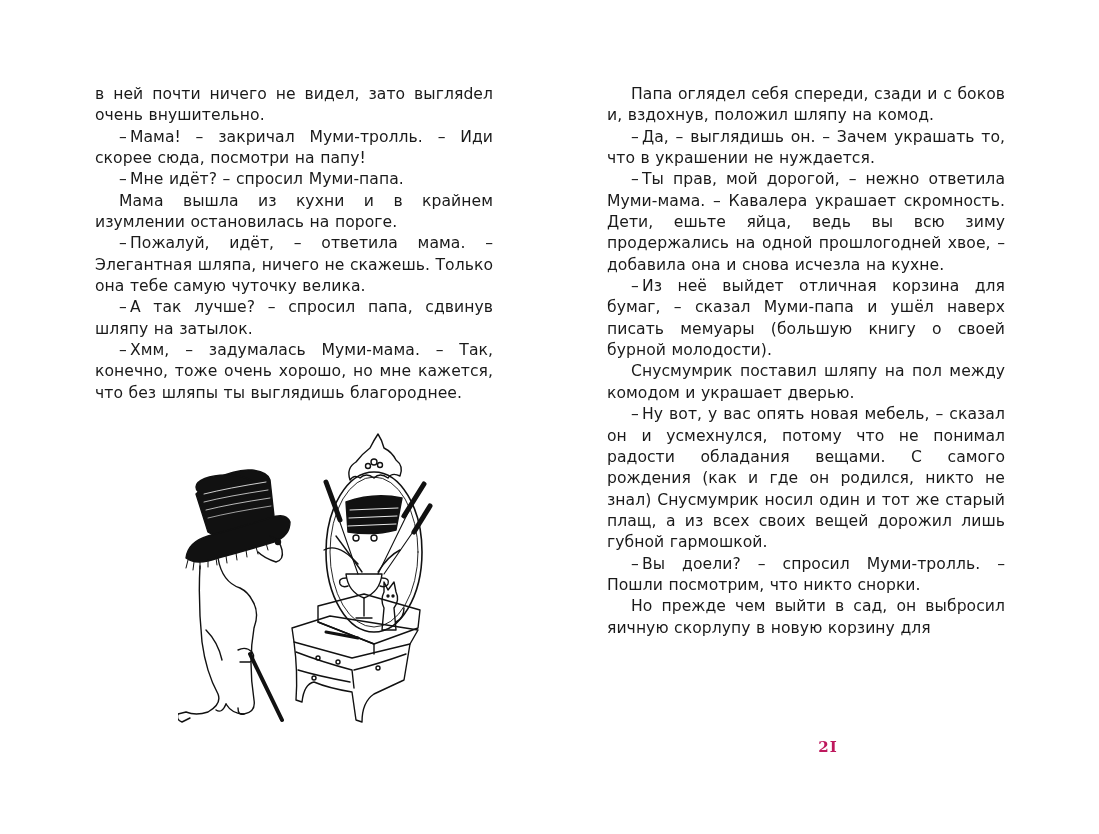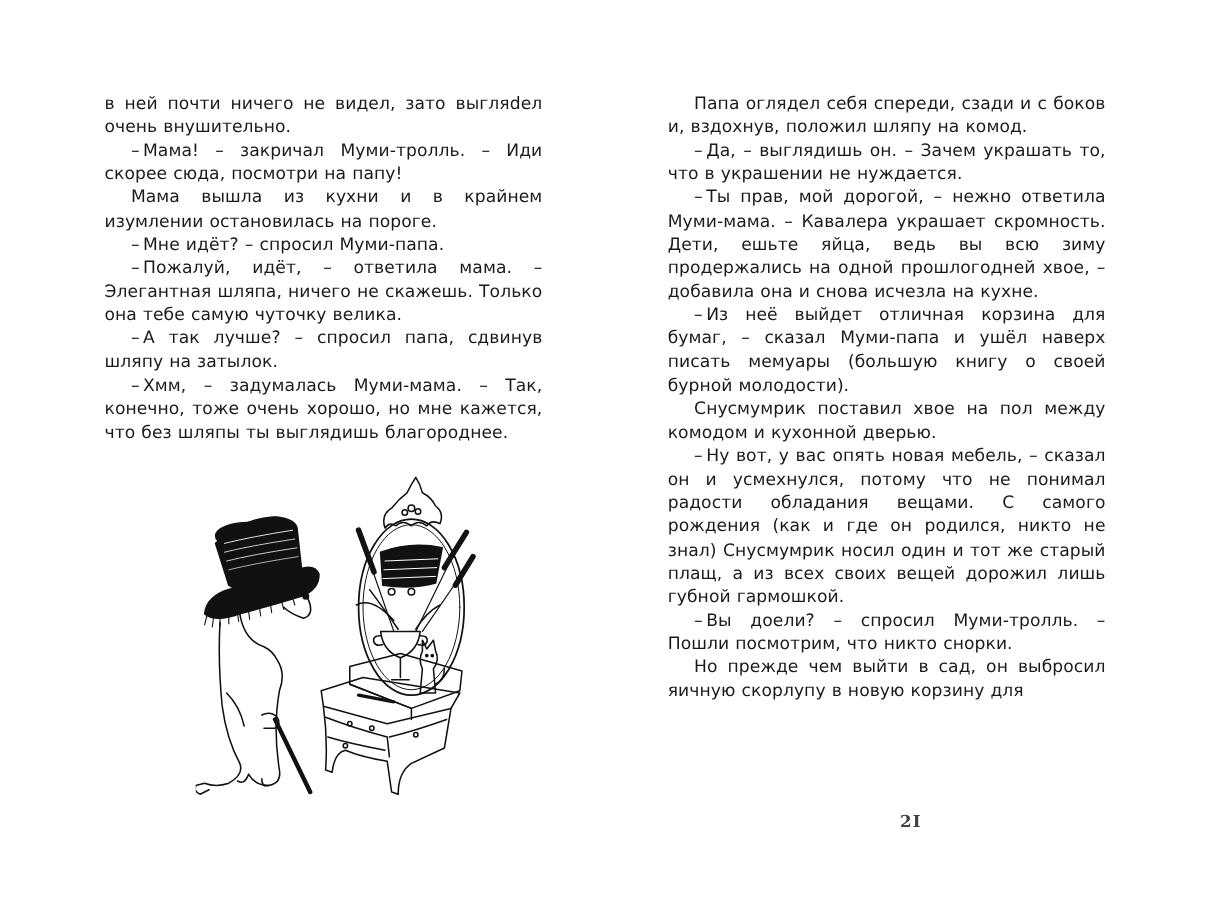--- a/index.html
+++ b/index.html
@@ -60,34 +60,34 @@
     .folio {
       position: absolute;
       left: 248px;
       top: 738px;
       width: 60px;
       text-align: center;
       font-family: "DejaVu Serif", "Liberation Serif", serif;
       font-weight: bold;
       font-size: 15px;
       letter-spacing: 1px;
-      color: #404040;
+      color: #be185d;
     }
   </style>
 </head>
 <body>
 
 <div class="spread">
 
   <div class="page page-left">
     <div class="column">
       <p class="para no-indent">в ней почти ничего не видел, зато выгля­dел очень внушительно.</p>
       <p class="para">– Мама! – закричал Муми-тролль. – Иди скорее сюда, посмотри на папу!</p>
+      <p class="para">– Мне идёт? – спросил Муми-папа.</p>
       <p class="para">Мама вышла из кухни и в крайнем изумлении остановилась на пороге.</p>
-      <p class="para">– Мне идёт? – спросил Муми-папа.</p>
       <p class="para">– Пожалуй, идёт, – ответила мама. – Элегантная шляпа, ничего не скажешь. Только она тебе самую чуточку велика.</p>
       <p class="para">– А так лучше? – спросил папа, сдвинув шляпу на затылок.</p>
       <p class="para">– Хмм, – задумалась Муми-мама. – Так, конечно, тоже очень хорошо, но мне кажет­ся, что без шляпы ты выглядишь благород­нее.</p>
     </div>
 
     <div class="illustration" title="Moominpappa in a top hat with a cane looking at a mirror on a chest of drawers with a vase of reeds and a cat figurine">
       <svg width="256" height="292" viewBox="0 0 256 292" xmlns="http://www.w3.org/2000/svg" fill="none" stroke="#111" stroke-width="1.4" stroke-linecap="round" stroke-linejoin="round">
 
         <g>
           <path d="M18 62 Q40 40 70 38 L74 38 Q90 40 92 48 L96 84 Q94 94 82 98 L56 104 Q38 106 30 100 Z" fill="#111"></path>
@@ -172,21 +172,21 @@
       </svg>
     </div>
   </div>
 
   <div class="page page-right">
     <div class="column">
       <p class="para">Папа оглядел себя спереди, сзади и с боков и, вздохнув, положил шляпу на комод.</p>
       <p class="para">– Да, – выглядишь он. – Зачем украшать то, что в украшении не нуждается.</p>
       <p class="para">– Ты прав, мой дорогой, – нежно от­ветила Муми-мама. – Кавалера украшает скромность. Дети, ешьте яйца, ведь вы всю зиму продержались на одной прошлогод­ней хвое, – добавила она и снова исчезла на кухне.</p>
       <p class="para">– Из неё выйдет отличная корзина для бумаг, – сказал Муми-папа и ушёл наверх писать мемуары (большую книгу о своей бурной молодости).</p>
-      <p class="para">Снусмумрик поставил хвое на пол ме­жду комодом и кухонной дверью.</p>
+      <p class="para">Снусмумрик поставил шляпу на пол ме­жду комодом и украшает дверью.</p>
       <p class="para">– Ну вот, у вас опять новая мебель, – сказал он и усмехнулся, потому что не по­нимал радости обладания вещами. С само­го рождения (как и где он родился, никто не знал) Снусмумрик носил один и тот же старый плащ, а из всех своих вещей доро­жил лишь губной гармошкой.</p>
       <p class="para">– Вы доели? – спросил Муми-тролль. – Пошли посмотрим, что никто снорки.</p>
       <p class="para">Но прежде чем выйти в сад, он выбро­сил яичную скорлупу в новую корзину для</p>
     </div>
     <div class="folio">2I</div>
   </div>
 
 </div>
 
 </body></html>

